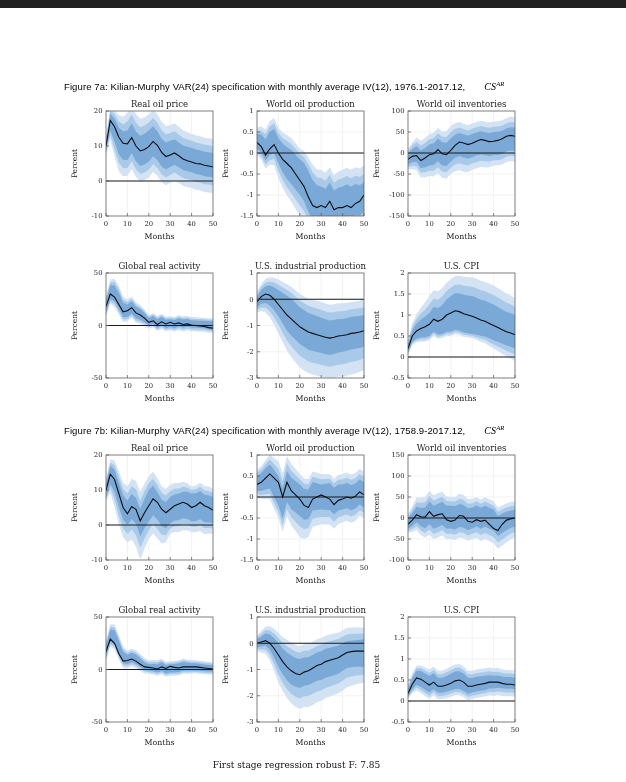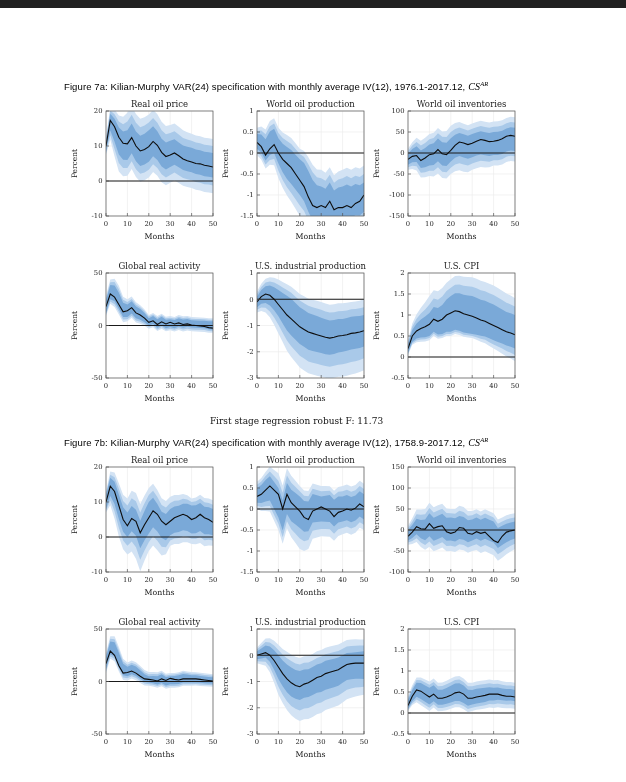--- a/index.html
+++ b/index.html
@@ -3,21 +3,21 @@
 <meta charset="utf-8">
 <style>
   html,body{margin:0;padding:0}
   body{
     width:626px;height:782px;background:#ffffff;overflow:hidden;
     font-family:"Liberation Sans",sans-serif;position:relative;
   }
   .topbar{height:8px;background:#212121;width:100%}
   .caption{margin:72px 0 0 64px;font-size:9.5px;color:#000;letter-spacing:.1px}
   .caption.second{margin-top:10px}
-  .mathvar{font-family:"Liberation Serif",serif;font-style:italic;margin-left:3px;font-size:10px}
+  .mathvar{font-family:"Liberation Serif",serif;font-style:italic;margin-left:19px;font-size:10px}
   .caption sup{font-size:6.5px}
   .caption sup .mathvar{margin-left:0;font-size:6.5px}
   .grid{display:grid;grid-template-columns:repeat(3,151px);row-gap:8px;margin:6px 0 0 70px}
   .subplot{margin:0;padding:0}
   .fstat{
     width:453px;margin:2px 0 0 70px;text-align:center;
     font-family:"DejaVu Serif",serif;font-size:9px;color:#111;
   }
   svg text{font-family:"DejaVu Serif",serif;fill:#1a1a1a}
 </style>
@@ -365,21 +365,20 @@
             <text x="32.5" y="78.3" text-anchor="end" font-size="6.8">0.5</text>
             <text x="32.5" y="57.3" text-anchor="end" font-size="6.8">1</text>
             <text x="32.5" y="36.3" text-anchor="end" font-size="6.8">1.5</text>
             <text x="32.5" y="15.3" text-anchor="end" font-size="6.8">2</text>
           </g>
           <text x="89.5" y="9" text-anchor="middle" font-size="8.5">U.S. CPI</text>
           <text x="89.5" y="141" text-anchor="middle" font-size="7.8">Months</text>
           <text x="7" y="65.5" text-anchor="middle" font-size="7.5" transform="rotate(-90 7 65.5)">Percent</text>
         </svg></figure>
   </div>
-  <p class="fstat">First stage regression robust F: 11.73</p>
 </section>
 
 <section>
   <p class="caption second"><span>Figure 7b: Kilian-Murphy VAR(24) specification with monthly average IV(12), 1758.9-2017.12,</span><span class="mathvar">CS</span><sup><span class="mathvar">AR</span></sup></p>
   <div class="grid">
     <figure class="subplot"><svg width="149" height="150" viewBox="0 0 149 150">
           <g>
             <line x1="36" x2="36" y1="13" y2="118" stroke="#ececec" stroke-width="0.7"></line>
             <line x1="57.400000000000006" x2="57.400000000000006" y1="13" y2="118" stroke="#ececec" stroke-width="0.7"></line>
             <line x1="78.80000000000001" x2="78.80000000000001" y1="13" y2="118" stroke="#ececec" stroke-width="0.7"></line>
@@ -714,13 +713,14 @@
             <text x="32.5" y="78.3" text-anchor="end" font-size="6.8">0.5</text>
             <text x="32.5" y="57.3" text-anchor="end" font-size="6.8">1</text>
             <text x="32.5" y="36.3" text-anchor="end" font-size="6.8">1.5</text>
             <text x="32.5" y="15.3" text-anchor="end" font-size="6.8">2</text>
           </g>
           <text x="89.5" y="9" text-anchor="middle" font-size="8.5">U.S. CPI</text>
           <text x="89.5" y="141" text-anchor="middle" font-size="7.8">Months</text>
           <text x="7" y="65.5" text-anchor="middle" font-size="7.5" transform="rotate(-90 7 65.5)">Percent</text>
         </svg></figure>
   </div>
+  <p class="fstat">First stage regression robust F: 7.85</p>
 </section>
 
 </body></html>

